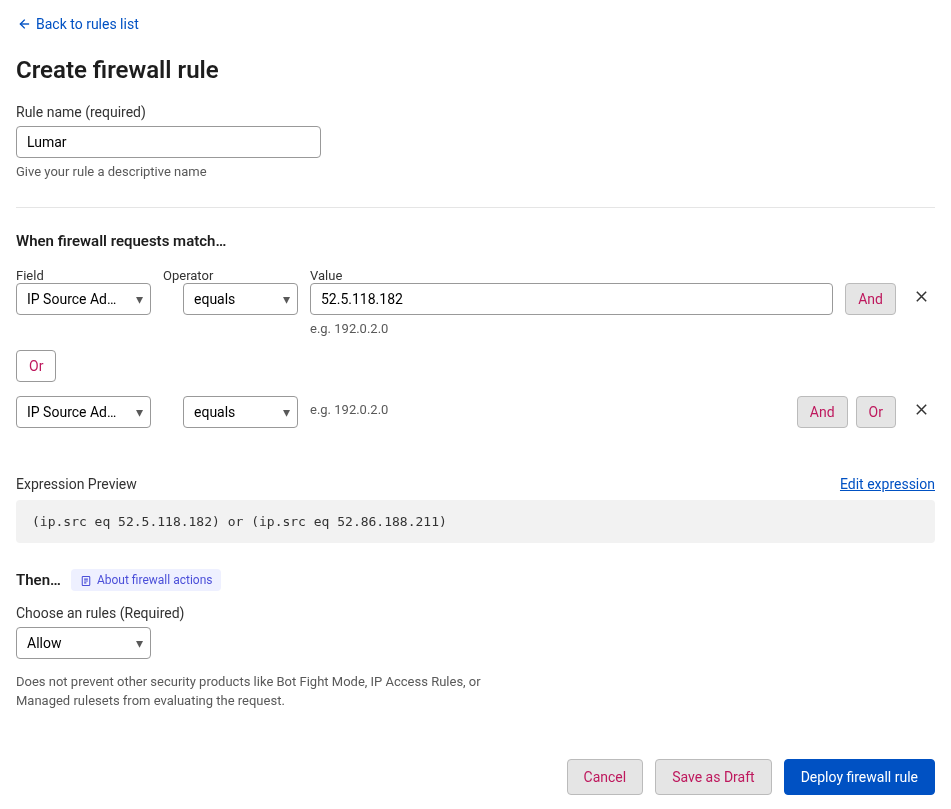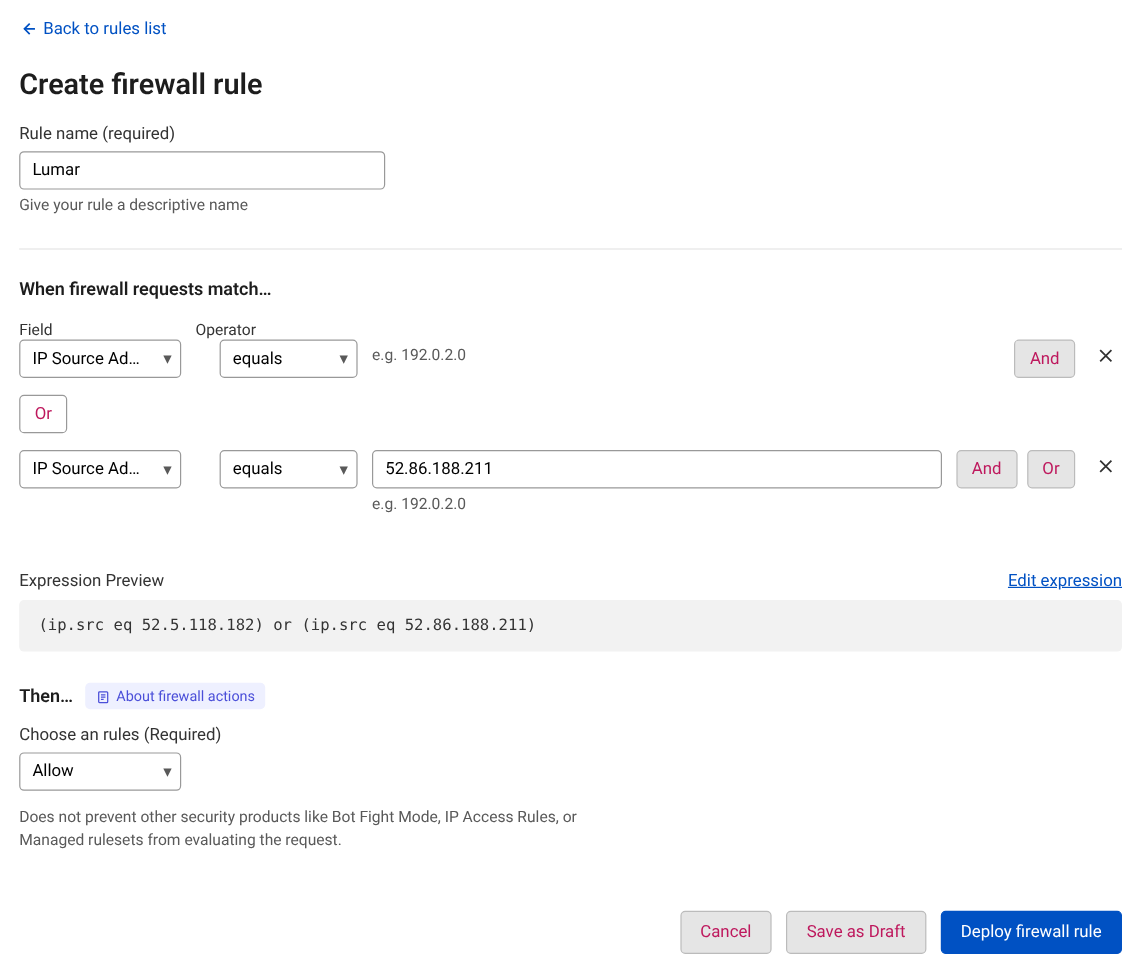--- a/index.html
+++ b/index.html
@@ -216,33 +216,35 @@
 <div class="helper-text">Give your rule a descriptive name</div>
 
 <hr class="divider">
 
 
 <div class="section-heading">When firewall requests match…</div>
 
 <div class="cond-header-row">
   <div class="cond-header-field">Field</div>
   <div class="cond-header-op">Operator</div>
+  <div class="cond-header-val">Value</div>
 </div>
 
 
 <div class="cond-row">
   <div class="select-wrap col-field">
     <button class="select">IP Source Add…</button>
     <span class="select-caret">▾</span>
   </div>
   <div class="select-wrap col-op">
     <button class="select">equals</button>
     <span class="select-caret">▾</span>
   </div>
   <div class="value-col">
+    <input class="value-input" type="text" value="52.5.118.182" style="">
     <div class="helper-text">e.g. 192.0.2.0</div>
   </div>
   <div class="and-or-group">
     <button class="btn small">And</button>
   </div>
   <button class="icon-btn">
     <svg width="15" height="15" viewBox="0 0 16 16" stroke="currentColor" stroke-width="1.6">
       <path d="M3 3 L13 13 M13 3 L3 13"></path>
     </svg>
   </button>
@@ -257,21 +259,20 @@
 <div class="cond-row">
   <div class="select-wrap col-field">
     <button class="select">IP Source Add…</button>
     <span class="select-caret">▾</span>
   </div>
   <div class="select-wrap col-op">
     <button class="select">equals</button>
     <span class="select-caret">▾</span>
   </div>
   <div class="value-col">
-    <input class="value-input" type="text" style="width: calc(100% + 0px);" value="52.86.188.211">
     <div class="helper-text">e.g. 192.0.2.0</div>
   </div>
   <div class="and-or-group">
     <button class="btn small">And</button>
     <button class="btn small">Or</button>
   </div>
   <button class="icon-btn">
     <svg width="15" height="15" viewBox="0 0 16 16" stroke="currentColor" stroke-width="1.6">
       <path d="M3 3 L13 13 M13 3 L3 13"></path>
     </svg>

